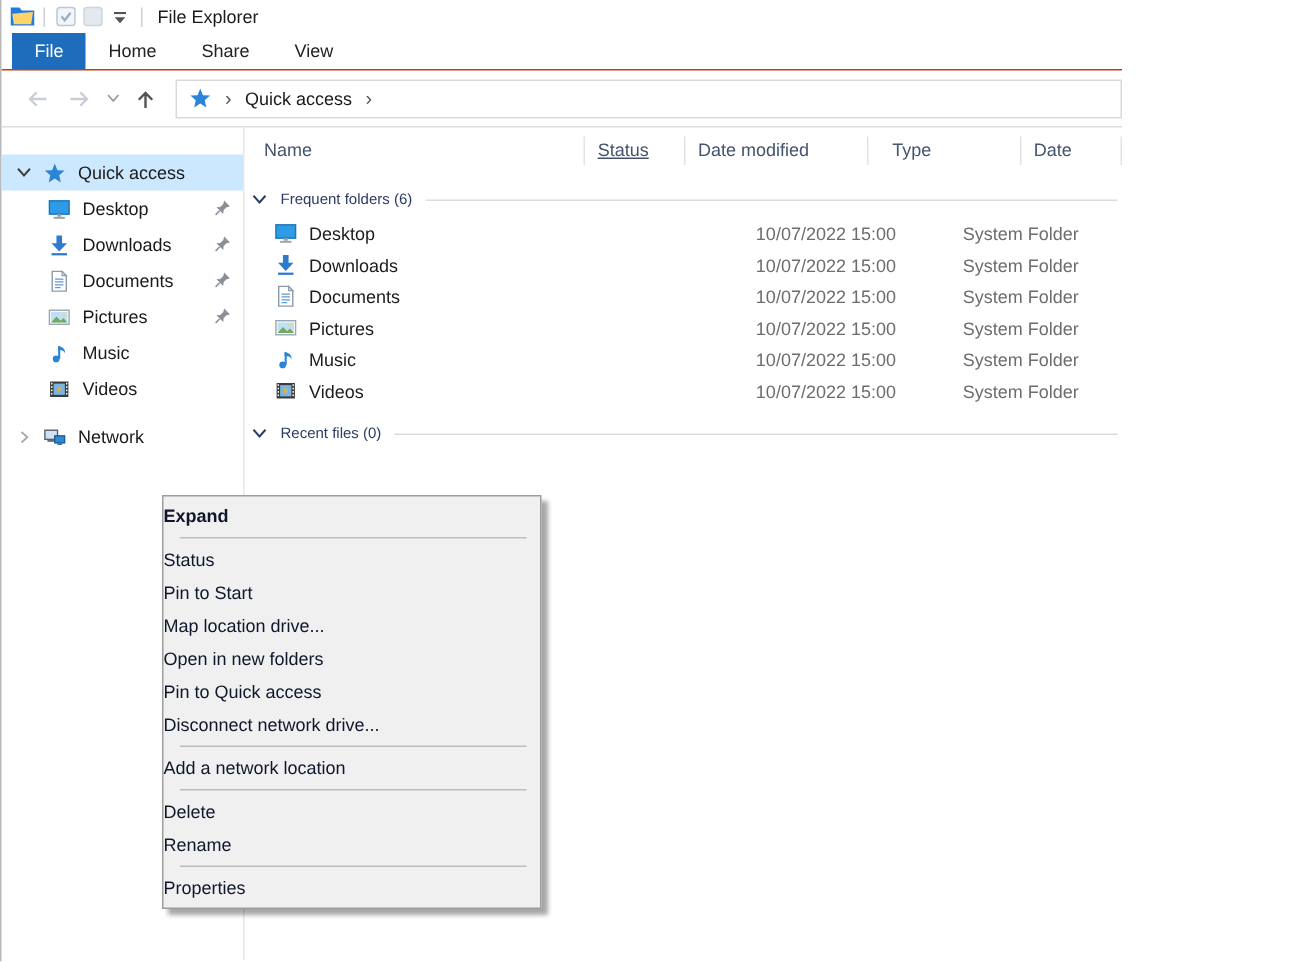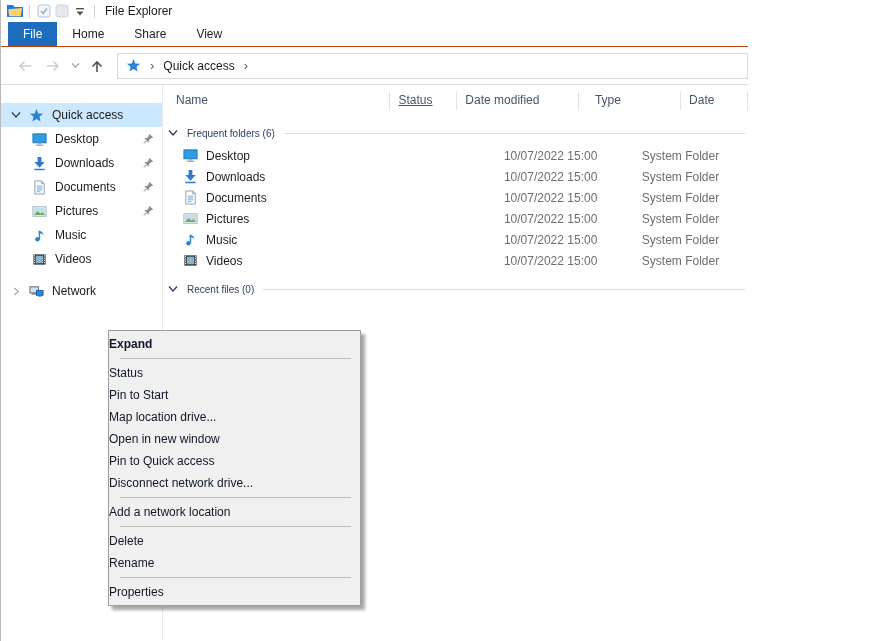--- a/index.html
+++ b/index.html
@@ -452,21 +452,21 @@
       </div>
     </div>
   </div>
 
   <div class="context-menu">
     <div class="menu-item bold">Expand</div>
     <div class="menu-sep"></div>
     <div class="menu-item">Status</div>
     <div class="menu-item">Pin to Start</div>
     <div class="menu-item">Map location drive...</div>
-    <div class="menu-item">Open in new window</div>
+    <div class="menu-item">Open in new folders</div>
     <div class="menu-item">Pin to Quick access</div>
     <div class="menu-item">Disconnect network drive...</div>
     <div class="menu-sep"></div>
     <div class="menu-item">Add a network location</div>
     <div class="menu-sep"></div>
     <div class="menu-item">Delete</div>
     <div class="menu-item">Rename</div>
     <div class="menu-sep"></div>
     <div class="menu-item">Properties</div>
   </div>

